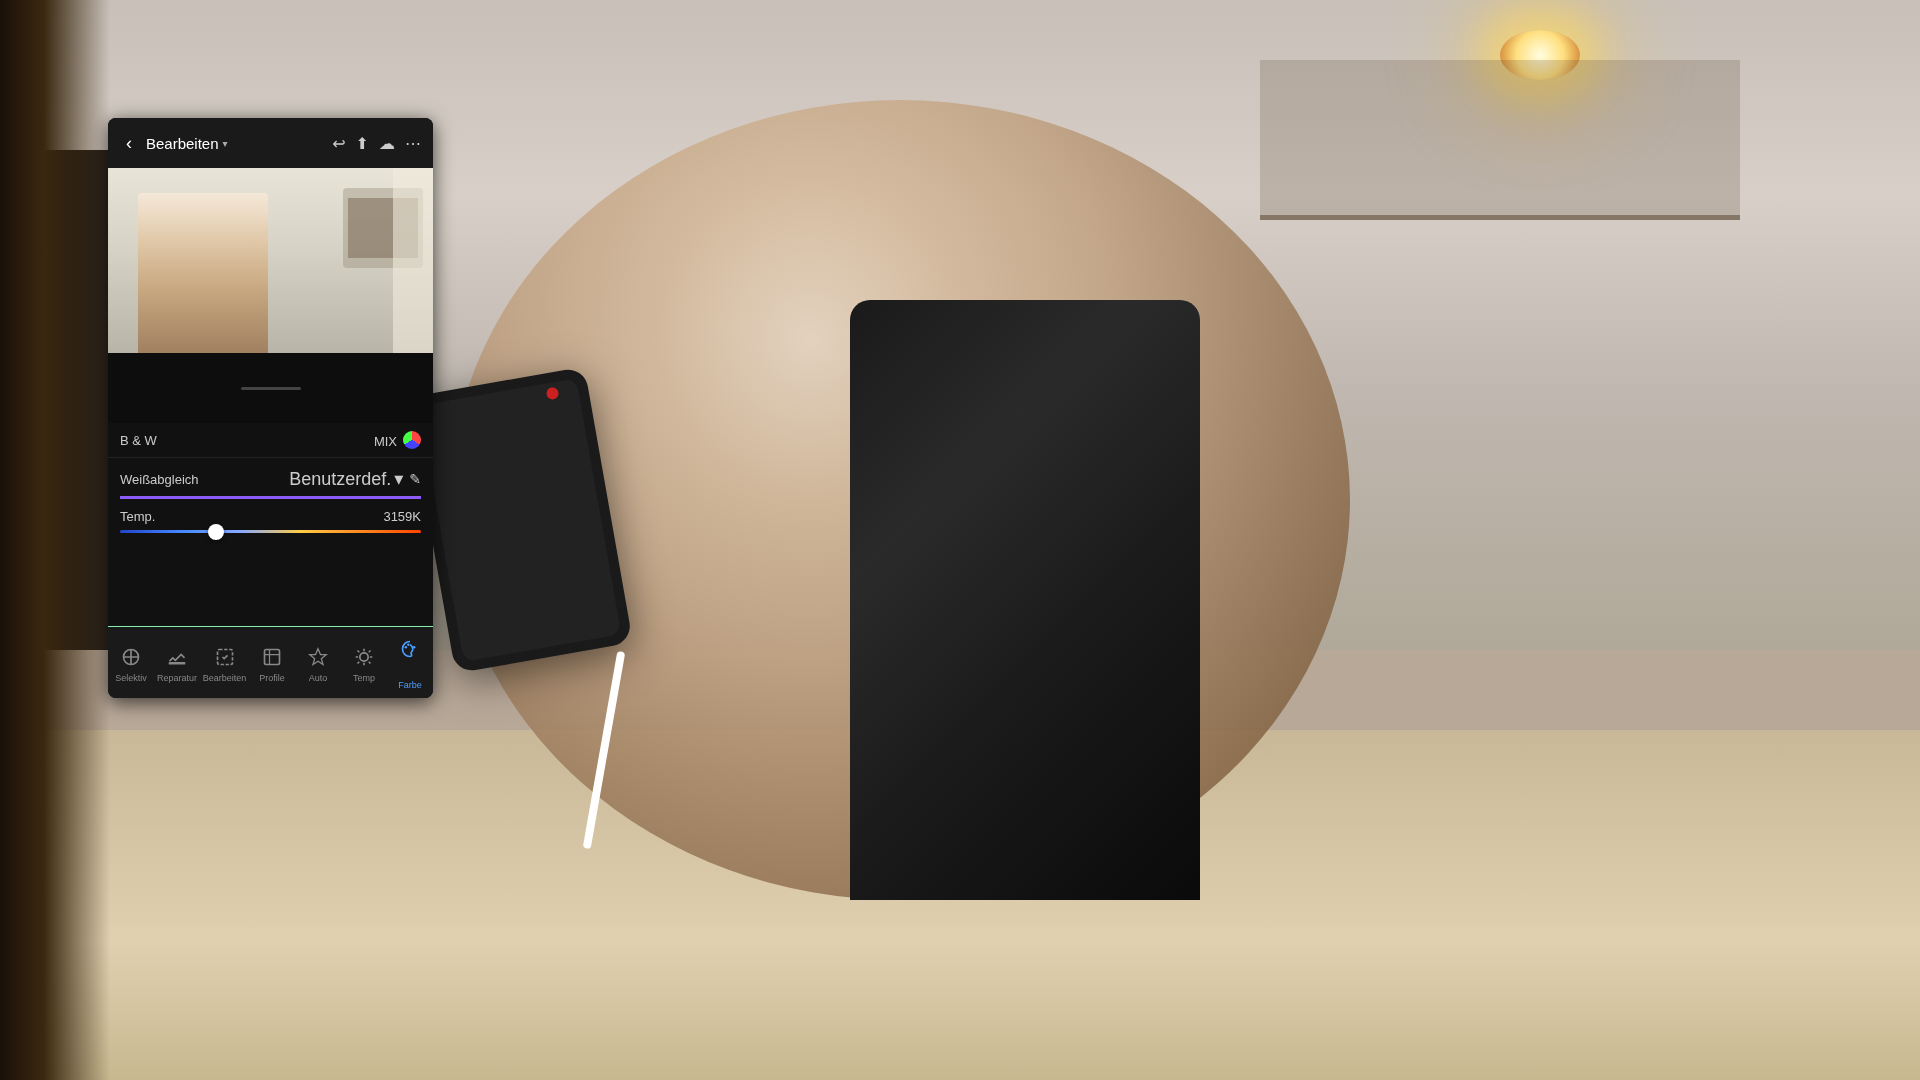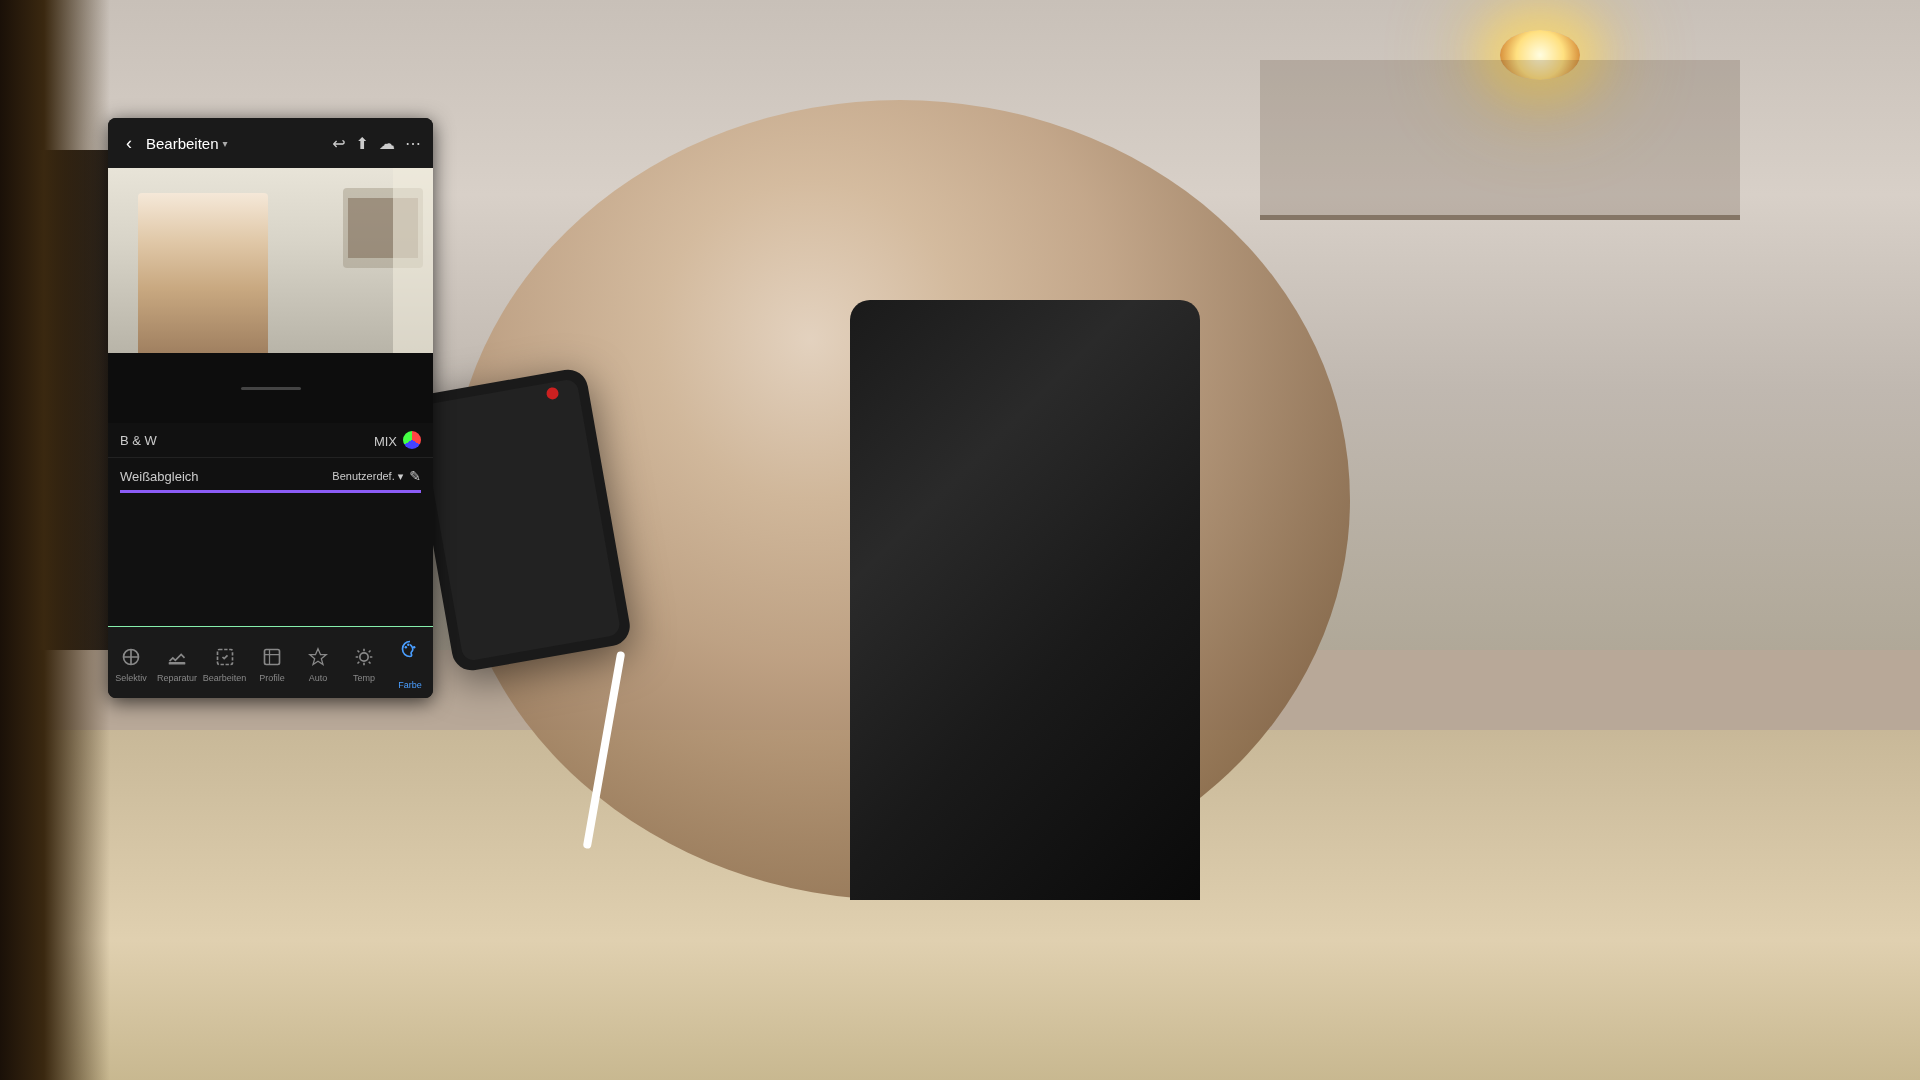--- a/index.html
+++ b/index.html
@@ -259,21 +259,21 @@
     }
 
     .setting-value-container {
       display: flex;
       align-items: center;
       gap: 6px;
     }
 
     .setting-dropdown {
       color: #cccccc;
-      font-size: 11px;
+      font-size: 18px;
       display: flex;
       align-items: center;
       gap: 3px;
       cursor: pointer;
     }
 
     .edit-icon {
       color: #cccccc;
       font-size: 14px;
       cursor: pointer;
@@ -489,20 +489,29 @@
         <span class="setting-label">Weißabgleich</span>
         <div class="setting-value-container">
           <span class="setting-dropdown">
             <span>Benutzerdef.</span>
             <span>▾</span>
           </span>
           <span class="edit-icon">✎</span>
         </div>
       </div>
 
+      <div class="slider-row">
+        <div class="slider-header">
+          <span class="slider-label">Temp.</span>
+          <span class="slider-value">3159K</span>
+        </div>
+        <div class="slider-track slider-track-temp">
+          <div class="slider-thumb" style="left: calc(32% - 8px);"></div>
+        </div>
+      </div>
 
 
 
     </div>
 
     <div class="bottom-toolbar">
       <div class="toolbar-items">
 
         <div class="toolbar-item">
           <span class="toolbar-icon">

